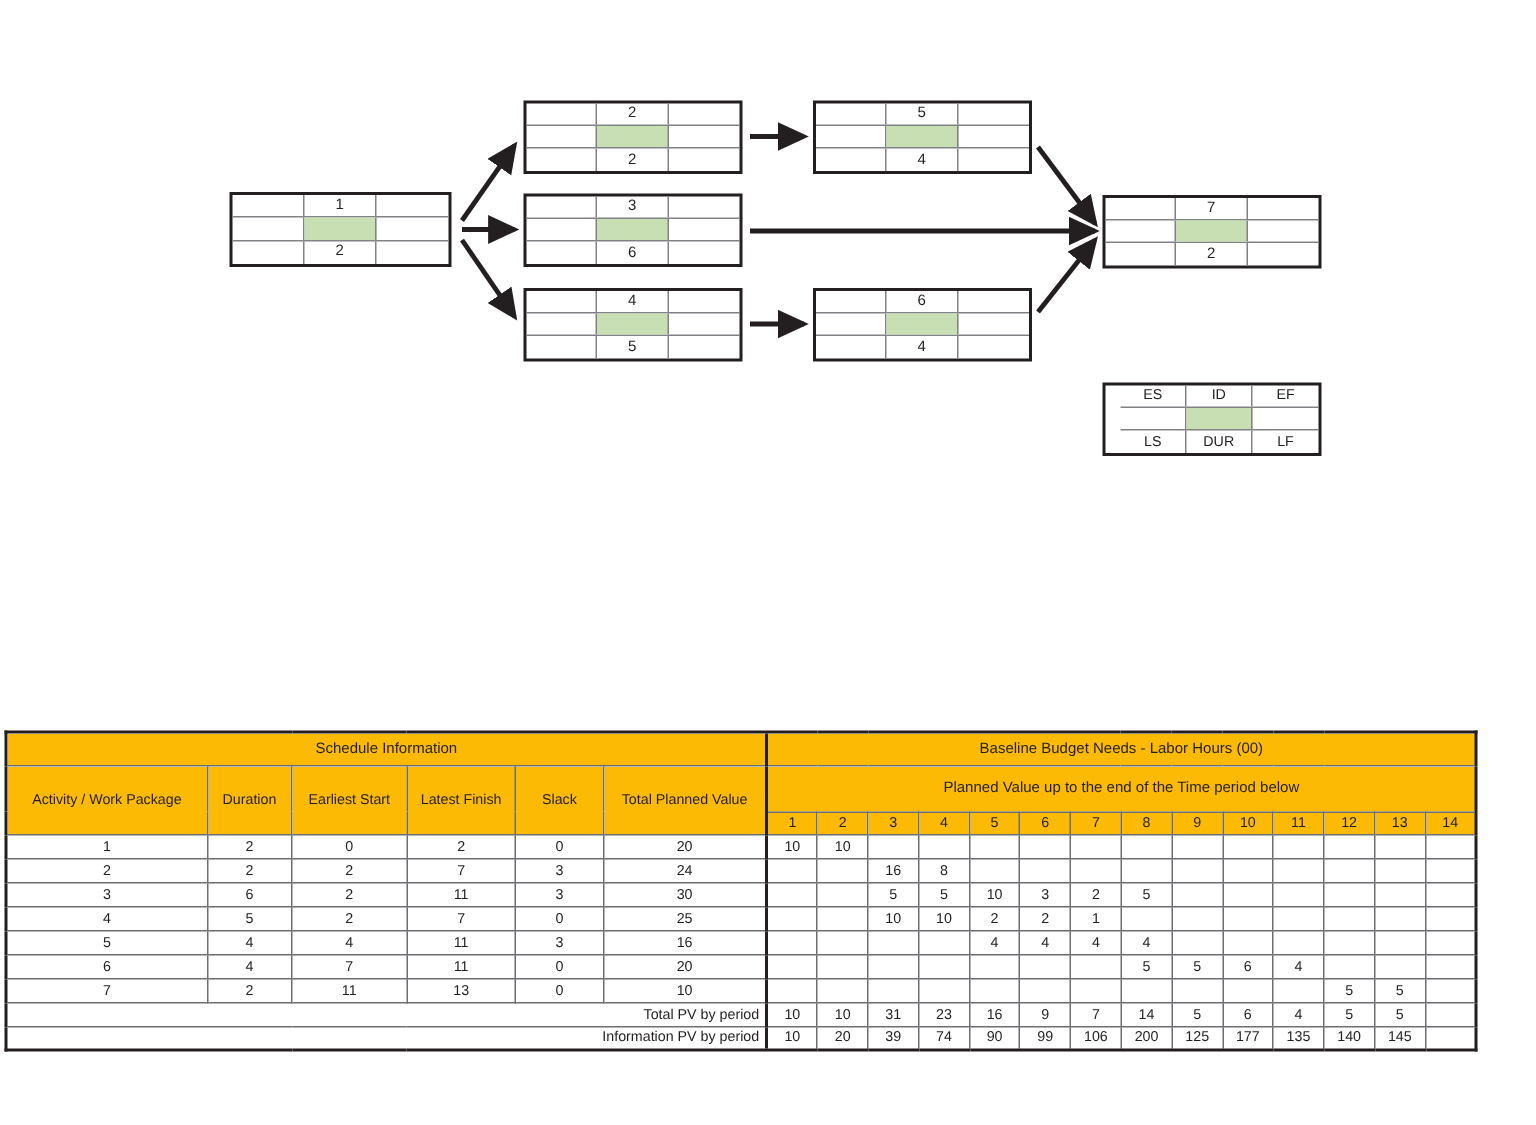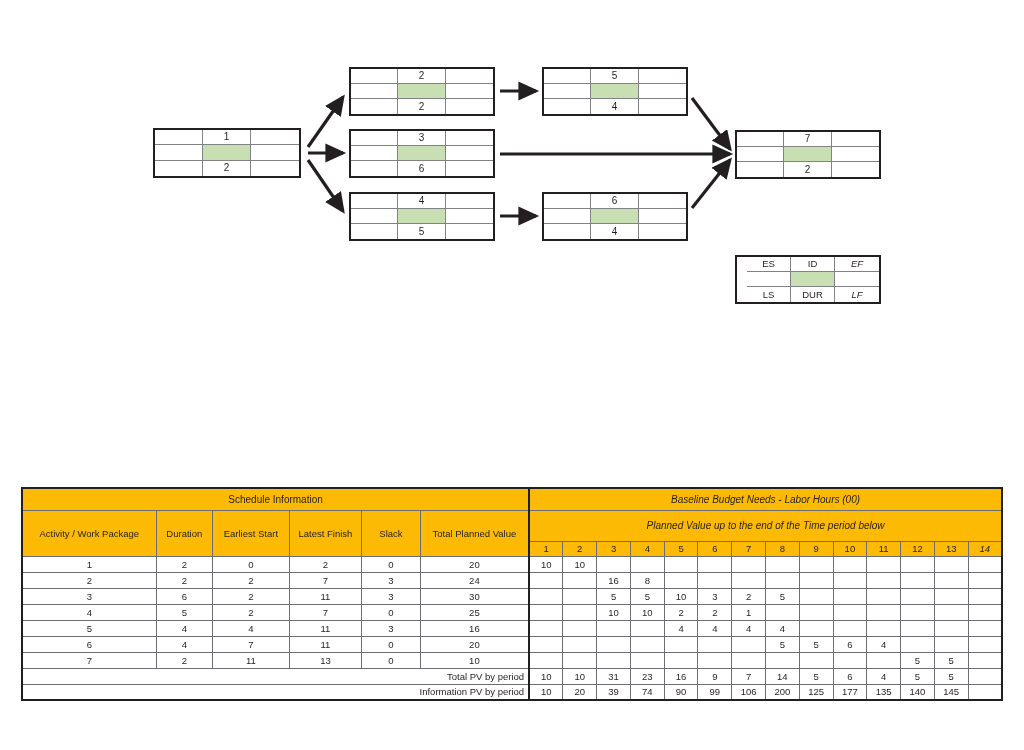--- a/index.html
+++ b/index.html
@@ -43,39 +43,39 @@
     flex: 1 1 33.333%;
     display: flex;
     align-items: center;
     justify-content: center;
     font-size: 10px;
     line-height: 1;
     box-sizing: border-box;
     border-right: 1px solid #808285;
     color: #231f20;
   }
-  .aon-cell:last-child { border-right: none; font-style: italic; }
+  .aon-cell:last-child { border-right: none; }
   .aon-cell.mid { flex: 1 1 33.333%; }
   .aon-cell.green { background: #c8dfb4; }
 
   
   #aon-legend .aon-cell { font-size: 9.5px; }
 
   
   #arrows-layer {
     position: absolute;
     left: 0; top: 0;
     width: 1024px; height: 470px;
     pointer-events: none;
   }
 
   
   #pv-table-wrap {
     position: absolute;
-    left: 21px;
+    left: 3px;
     top: 487px;
     width: 982px;
   }
   table.pv {
     border-collapse: collapse;
     table-layout: fixed;
     width: 982px;
     font-size: 9.5px;
     color: #231f20;
   }
@@ -103,21 +103,21 @@
   .datarow td { height: 16px; }
   .sumrow td { height: 17px; font-weight: bold; }
   .sumlabel {
     text-align: right !important;
     padding-right: 4px !important;
     font-weight: bold;
     margin-left: 14px;
   }
   
   .thick-left { border-left: 2px solid #231f20 !important; }
-  .thick-right { border-right: 2px solid #231f20 !important; font-style: italic; }
+  .thick-right { border-right: 2px solid #231f20 !important; }
   .thick-top { border-top: 2px solid #231f20 !important; }
   .thick-bottom { border-bottom: 2px solid #231f20 !important; }
 </style>
 </head>
 <body>
 
 <div id="network-diagram">
 
   <svg id="arrows-layer" viewBox="0 0 1024 470" width="1024" height="470">
     <defs>

